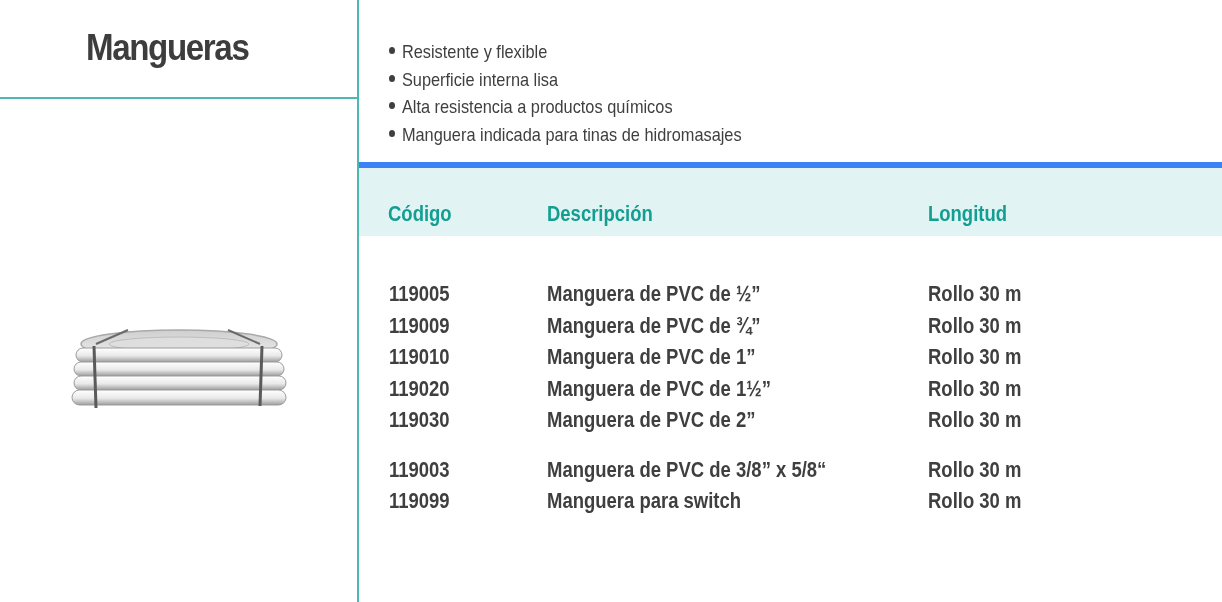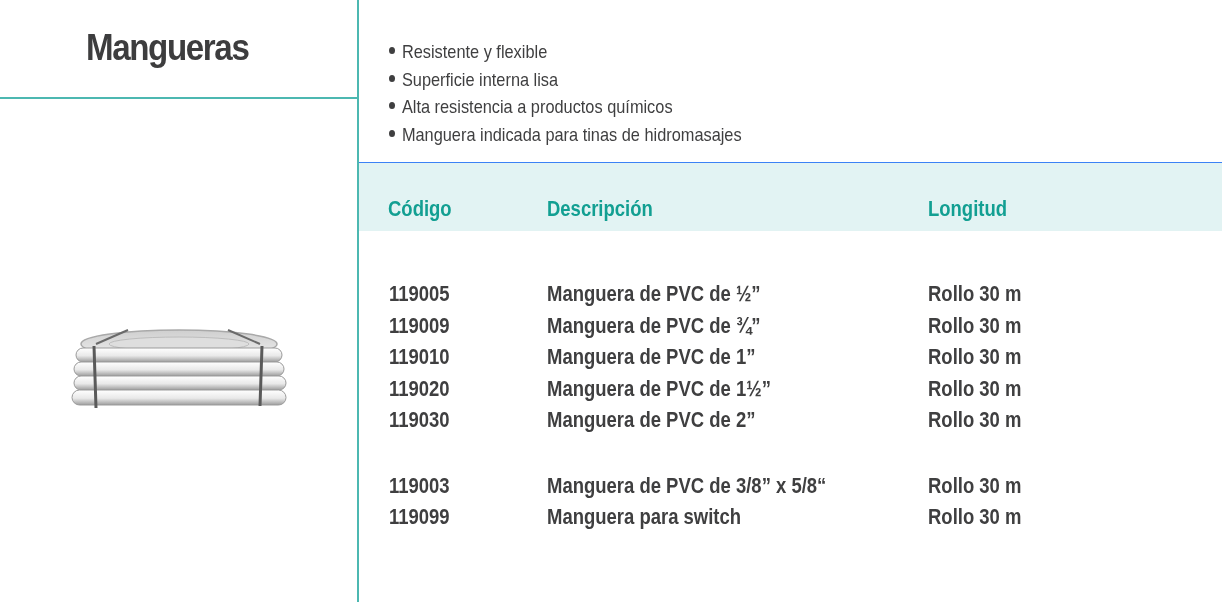--- a/index.html
+++ b/index.html
@@ -70,21 +70,21 @@
       position: relative;
       top: -2px;
     }
     .table-header {
       position: absolute;
       left: 359px;
       top: 162px;
       width: 863px;
       height: 68px;
       background: #e2f3f3;
-      border-top: 1px solid #3b82f6;
+      border-top: 6px solid #3b82f6;
     }
     .th {
       position: absolute;
       top: 33px;
       font-weight: bold;
       font-size: 22px;
       color: #129f92;
       transform: scaleX(0.84);
       transform-origin: left top;
       white-space: nowrap;
@@ -97,21 +97,21 @@
       position: absolute;
       left: 389px;
       top: 278px;
       width: 800px;
     }
     .row {
       position: relative;
       height: 31.5px;
       font-weight: bold;
     }
-    .row.gap { margin-top: 34px; }
+    .row.gap { margin-top: 18px; }
     .cell {
       position: absolute;
       top: 0;
       font-size: 22px;
       line-height: 31.5px;
       color: #3f3f40;
       transform: scaleX(0.84);
       transform-origin: left center;
       white-space: nowrap;
     }

